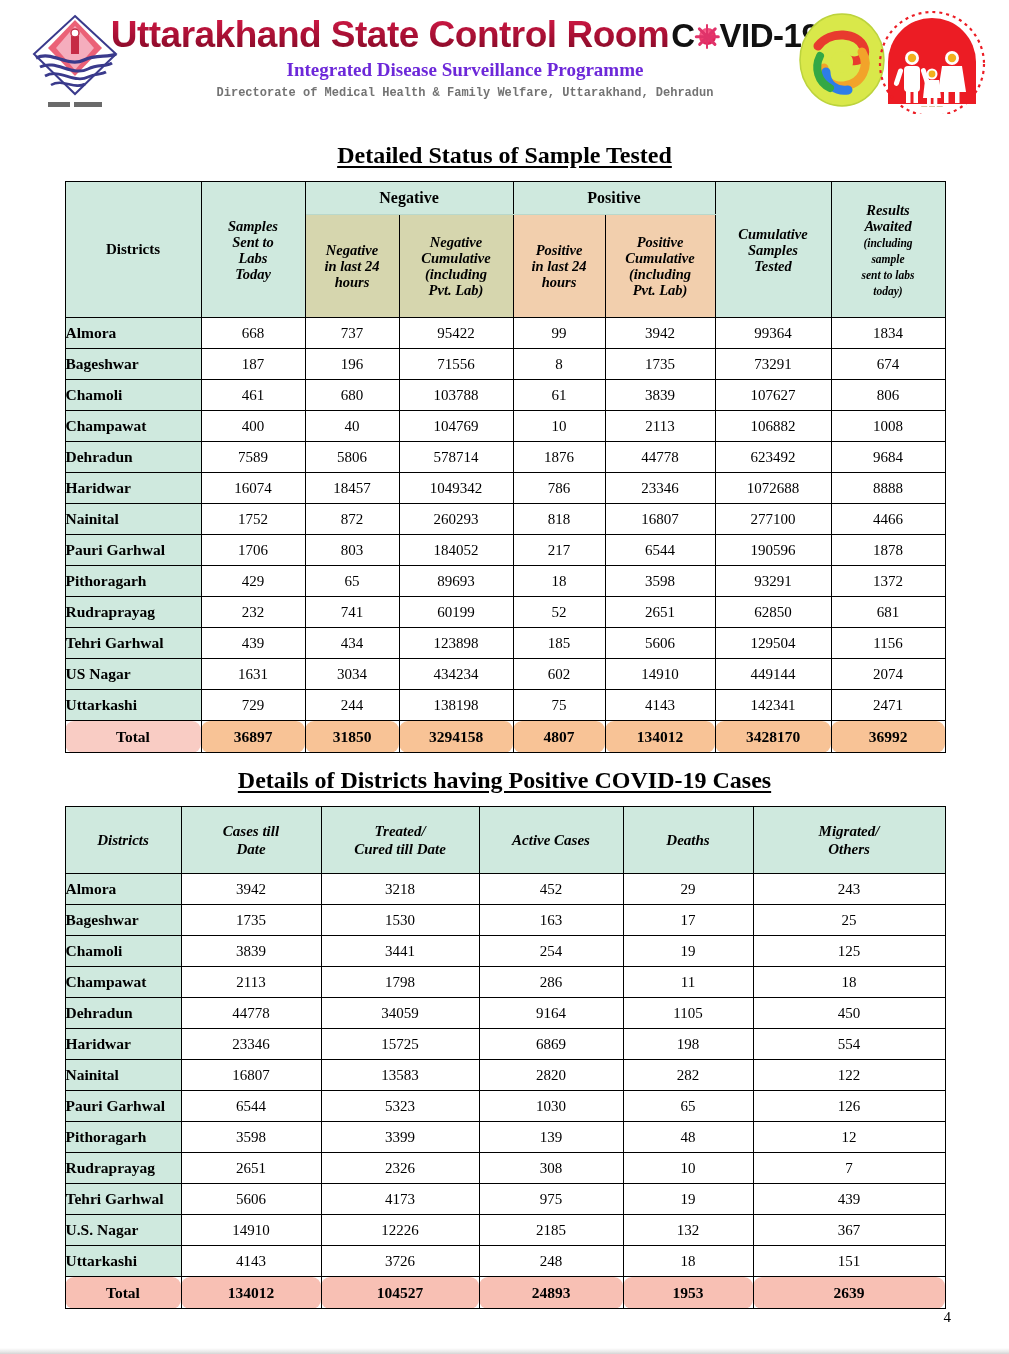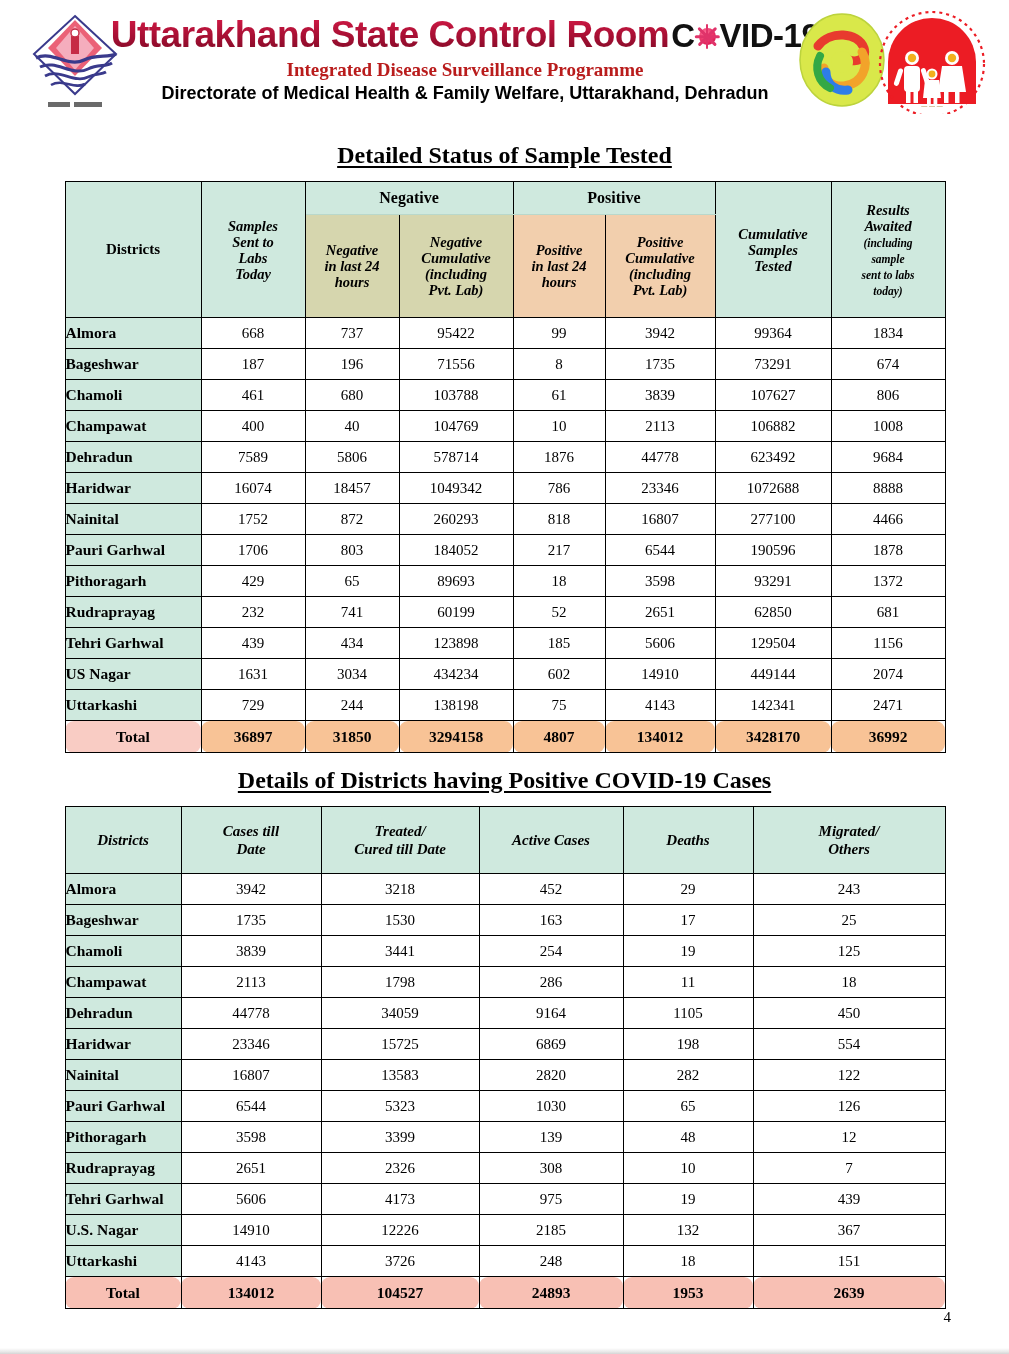--- a/index.html
+++ b/index.html
@@ -75,26 +75,26 @@
   .virus .spk{
     position:absolute;left:11.2px;top:0px;width:2.6px;height:25px;
     background:#e0336a;border-radius:2px;
   }
   .virus .spk:nth-child(3){transform:rotate(45deg);}
   .virus .spk:nth-child(4){transform:rotate(90deg);}
   .virus .spk:nth-child(5){transform:rotate(135deg);}
   .sub1{
     font-family:"Liberation Serif", serif;
     font-weight:bold;font-size:19px;line-height:24px;margin-top:1px;
-    color:#b91c1c;
+    color:#6d28d9;
   }
   .sub2{
-    font-family:Liberation Sans, sans-serif;
-    font-weight:bold;font-size:18px;line-height:23px;
-    color:#000000;
+    font-family:Liberation Mono, monospace;
+    font-weight:bold;font-size:12px;line-height:23px;
+    color:#737373;
   }
 
   
   .section-title{
     text-align:center;
     font-weight:bold;
     font-size:24px;
     text-decoration:underline;
     text-underline-offset:3px;
     margin:15px;

